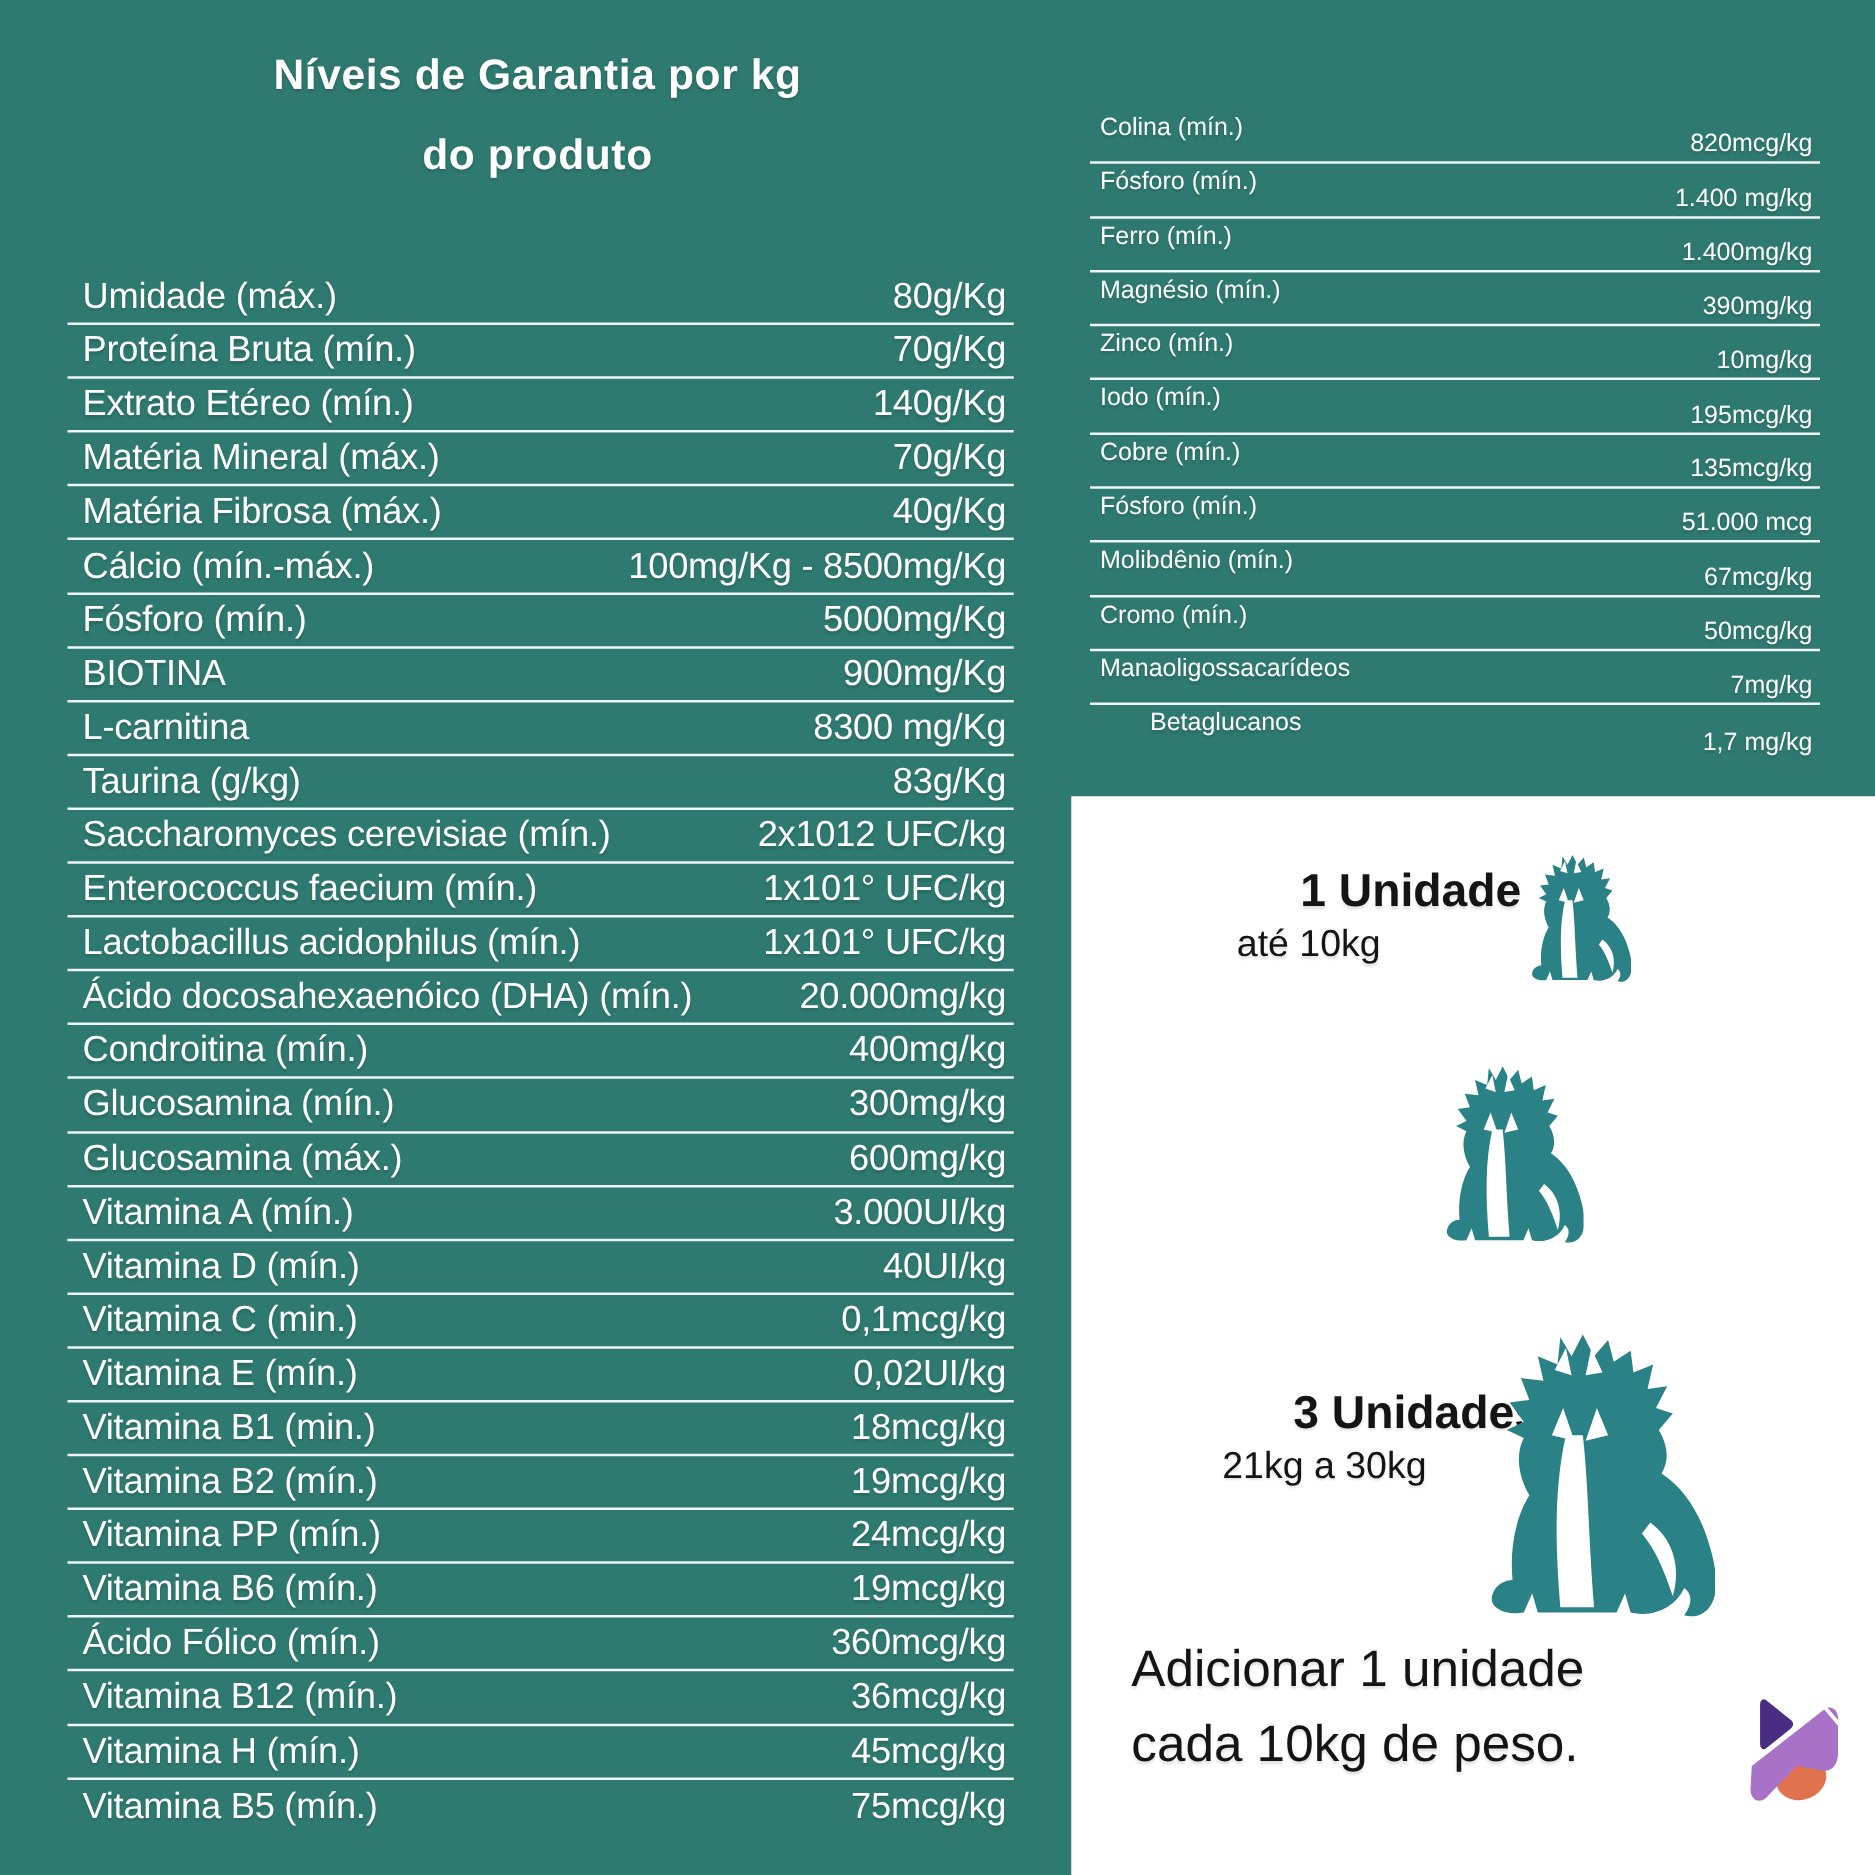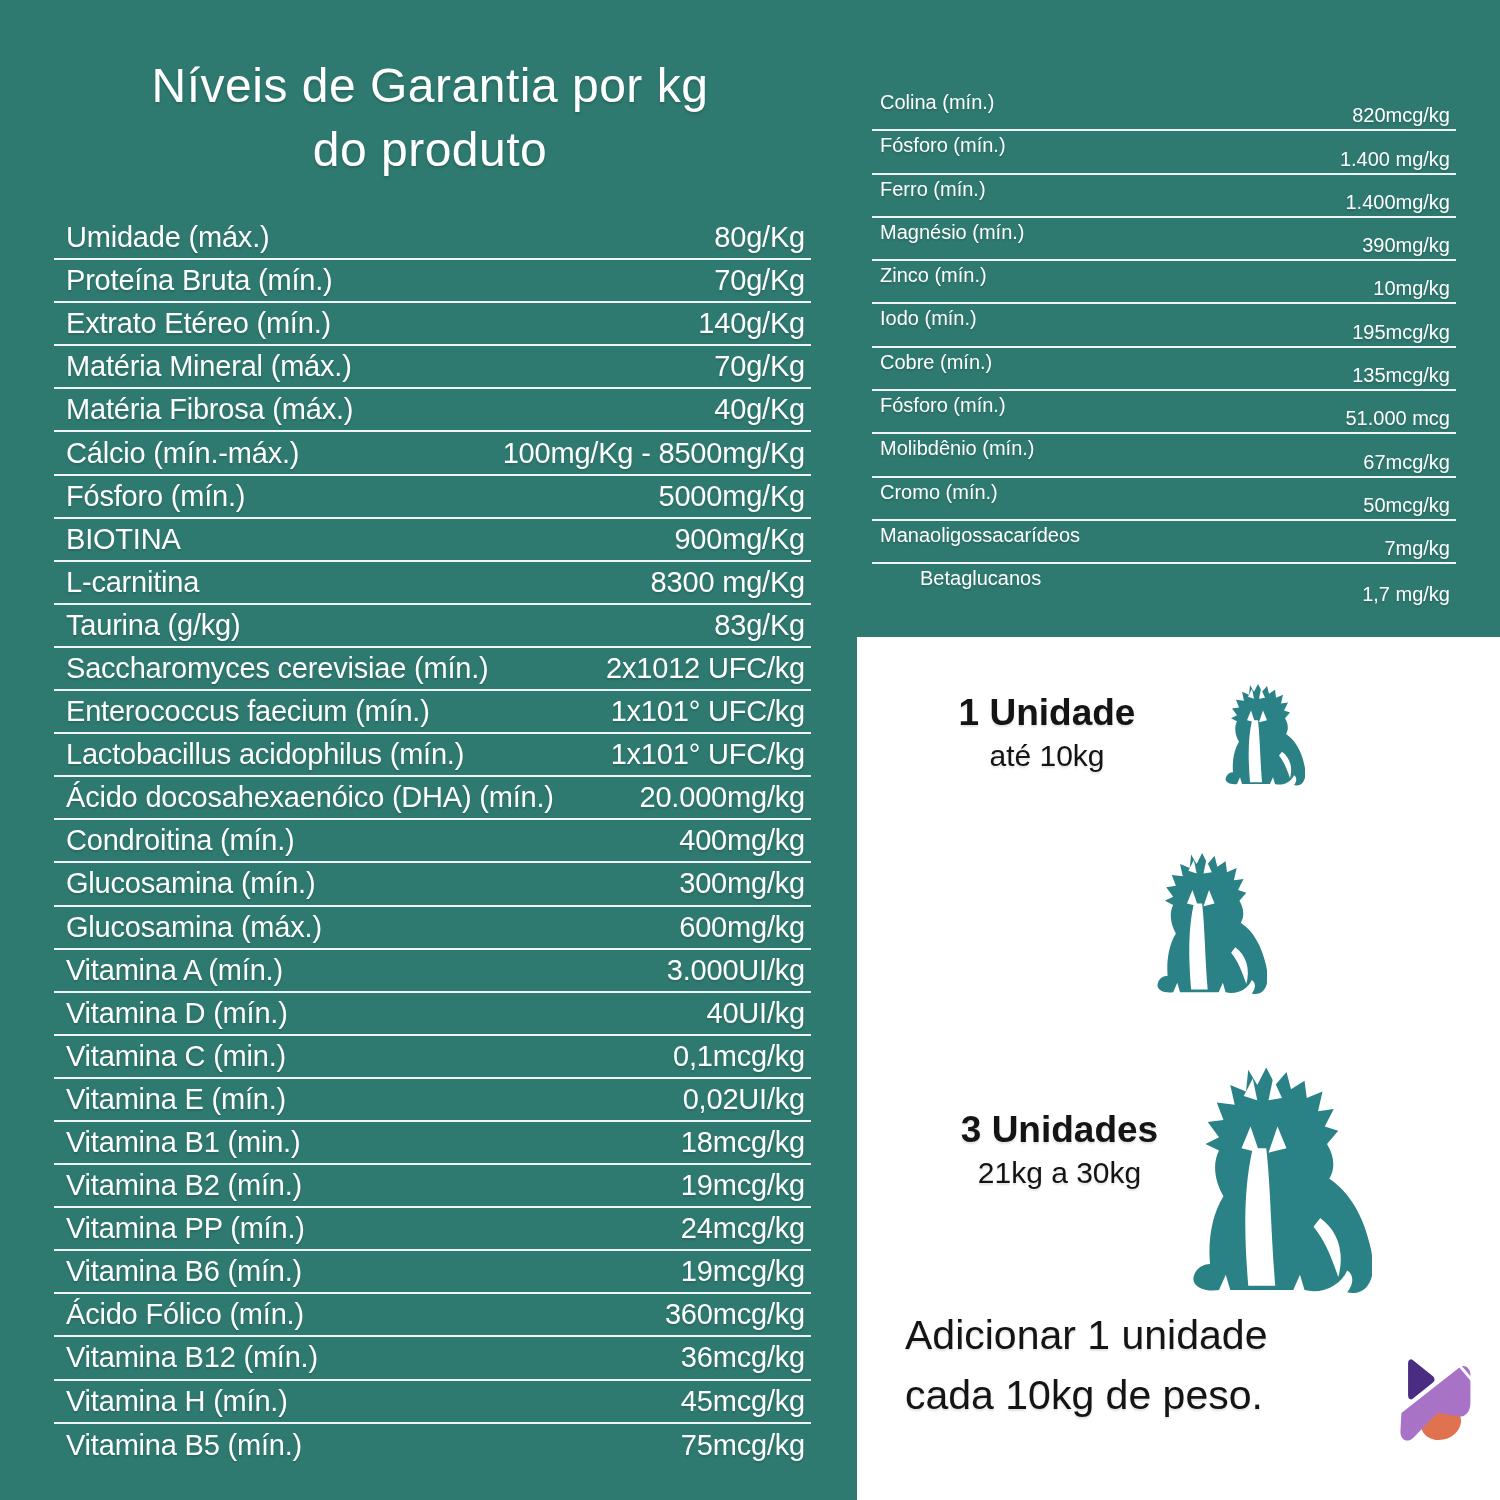--- a/index.html
+++ b/index.html
@@ -2,23 +2,23 @@
 <html style="--background: #2F7A70; --text: #FFFFFF; --panel_bg: #FFFFFF; --panel_text: #141414; --dog: #2A8186; --logo_dark_purple: #4A2C82; --logo_light_purple: #A873C6; --logo_coral: #E0724F;"><head>
 <meta charset="utf-8">
 <style>
   html,body{margin:0;padding:0;}
   body{
     width:1500px;height:1500px;position:relative;overflow:hidden;
     background:var(--background,#2F7A70);
     font-family:"Liberation Sans",sans-serif;
   }
   .title{
-    position:absolute;left:40px;top:54px;width:780px;
+    position:absolute;left:40px;top:28px;width:780px;
     text-align:center;color:var(--text,#FFFFFF);
-    font-weight:normal;font-size:48px;line-height:64px;letter-spacing:0.5px;
+    font-weight:bold;font-size:34px;line-height:64px;letter-spacing:0.5px;
     text-shadow:0 2px 3px rgba(0,0,0,.18);
   }
   
   .ltable{position:absolute;left:54px;top:177px;width:757px;margin-top:40px;}
   .lrow{
     box-sizing:border-box;height:43.1px;display:flex;justify-content:space-between;
     align-items:center;border-bottom:2px solid rgba(255,255,255,.92);
     color:var(--text,#FFFFFF);font-size:29px;padding:0 6px 0 12px;white-space:nowrap;
     text-shadow:0 2px 2px rgba(0,0,0,.15);letter-spacing:-0.2px;
   }
@@ -33,21 +33,21 @@
   }
   .rrow:last-child{border-bottom:none;margin-left:40px;}
   .rrow .lbl{position:absolute;left:8px;top:3px;}
   .rrow .val{position:absolute;right:6px;bottom:2px;}
   
   .panel{
     position:absolute;left:857px;top:637px;width:643px;height:863px;
     background:var(--panel_bg,#FFFFFF);color:var(--panel_text,#141414);
   }
   .unit{position:absolute;text-align:center;text-shadow:0 2px 2px rgba(0,0,0,.12);}
-  .unit-label{font-weight:bold;font-size:37px;}
+  .unit-label{font-weight:bold;font-size:37px;text-align:right;}
   .unit-range{font-weight:normal;font-size:30px;margin-top:5px;text-align:center;}
   .unit1{left:20px;top:55px;width:340px;}
   .unit2{left:30px;top:228px;width:340px;}
   .unit3{left:30px;top:472px;width:345px;}
   .dog{position:absolute;fill:var(--dog,#2A8186);}
   .dog1{left:348px;top:44px;width:100px;height:108px;}
   .dog2{left:272px;top:212px;width:138px;height:150px;}
   .dog3{left:290px;top:424px;width:225px;height:240px;}
   .note{
     position:absolute;left:48px;top:668px;font-size:41px;line-height:60px;

